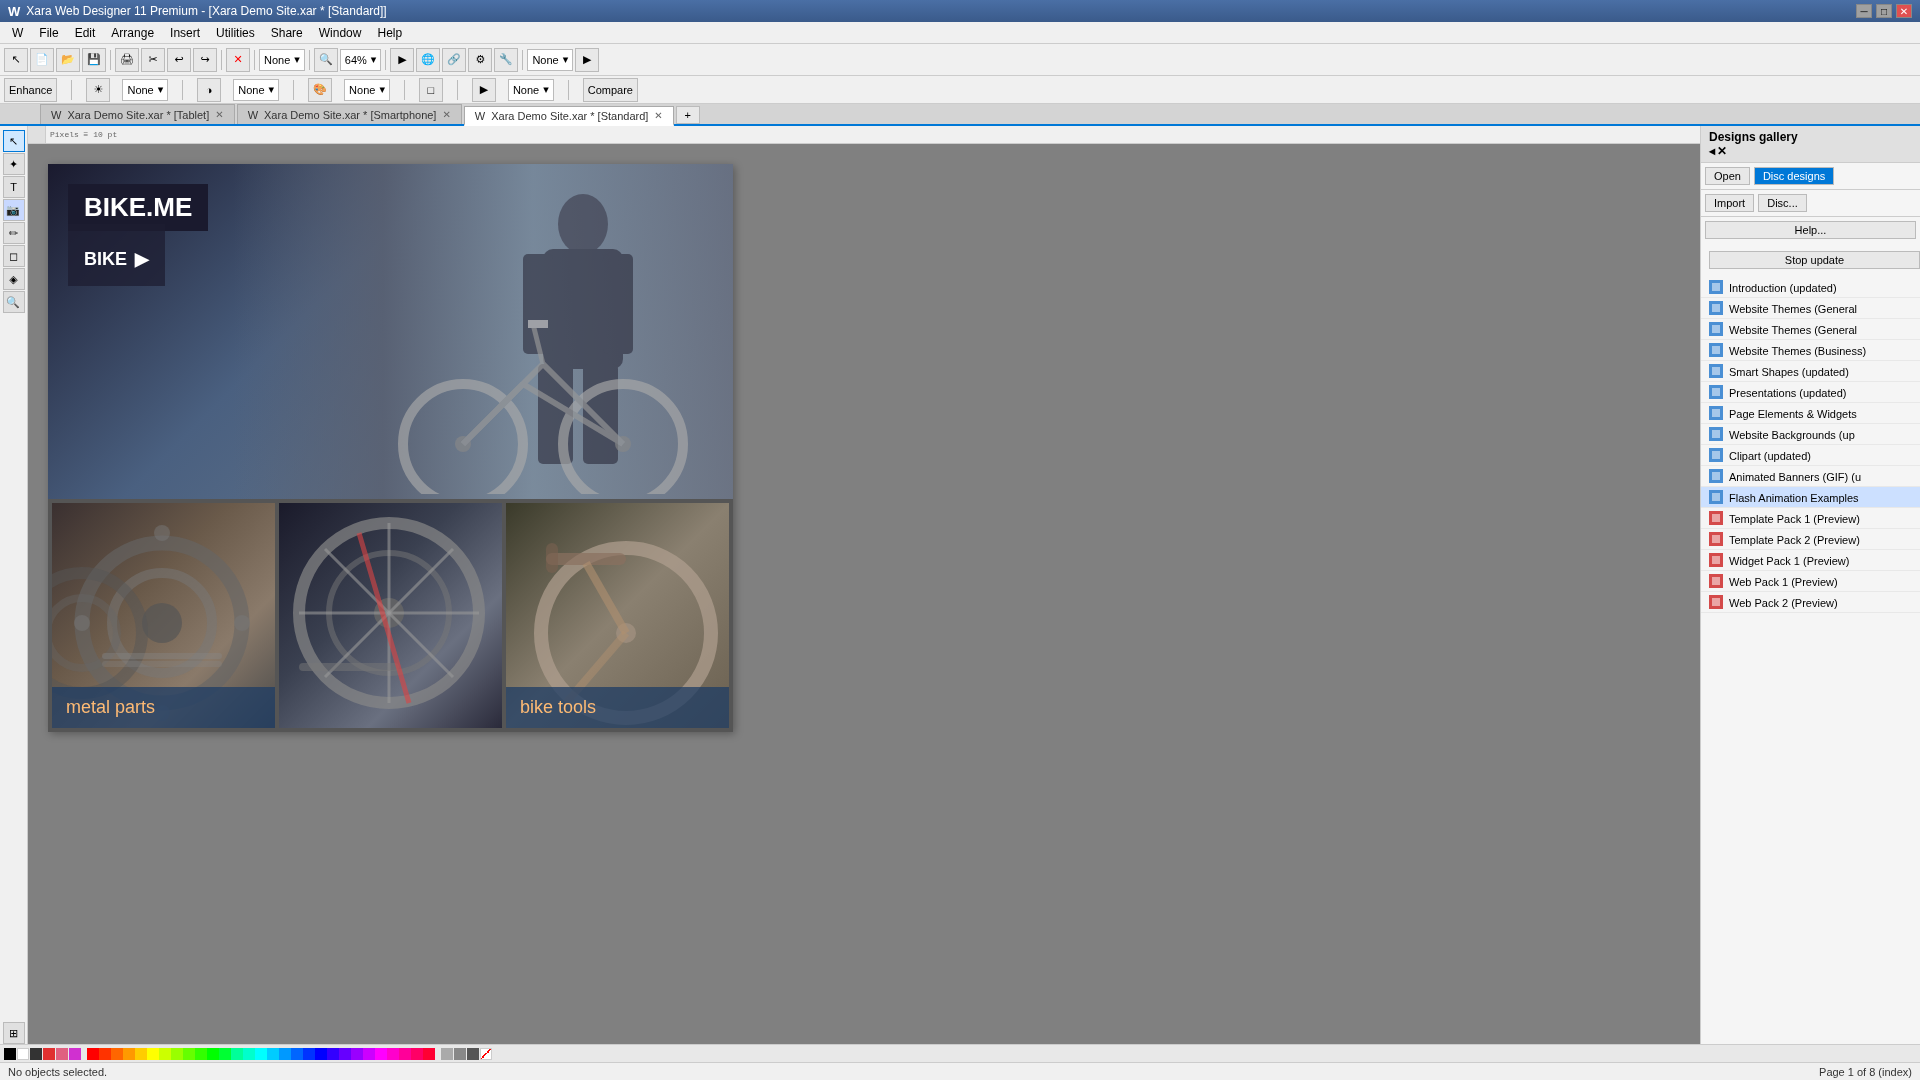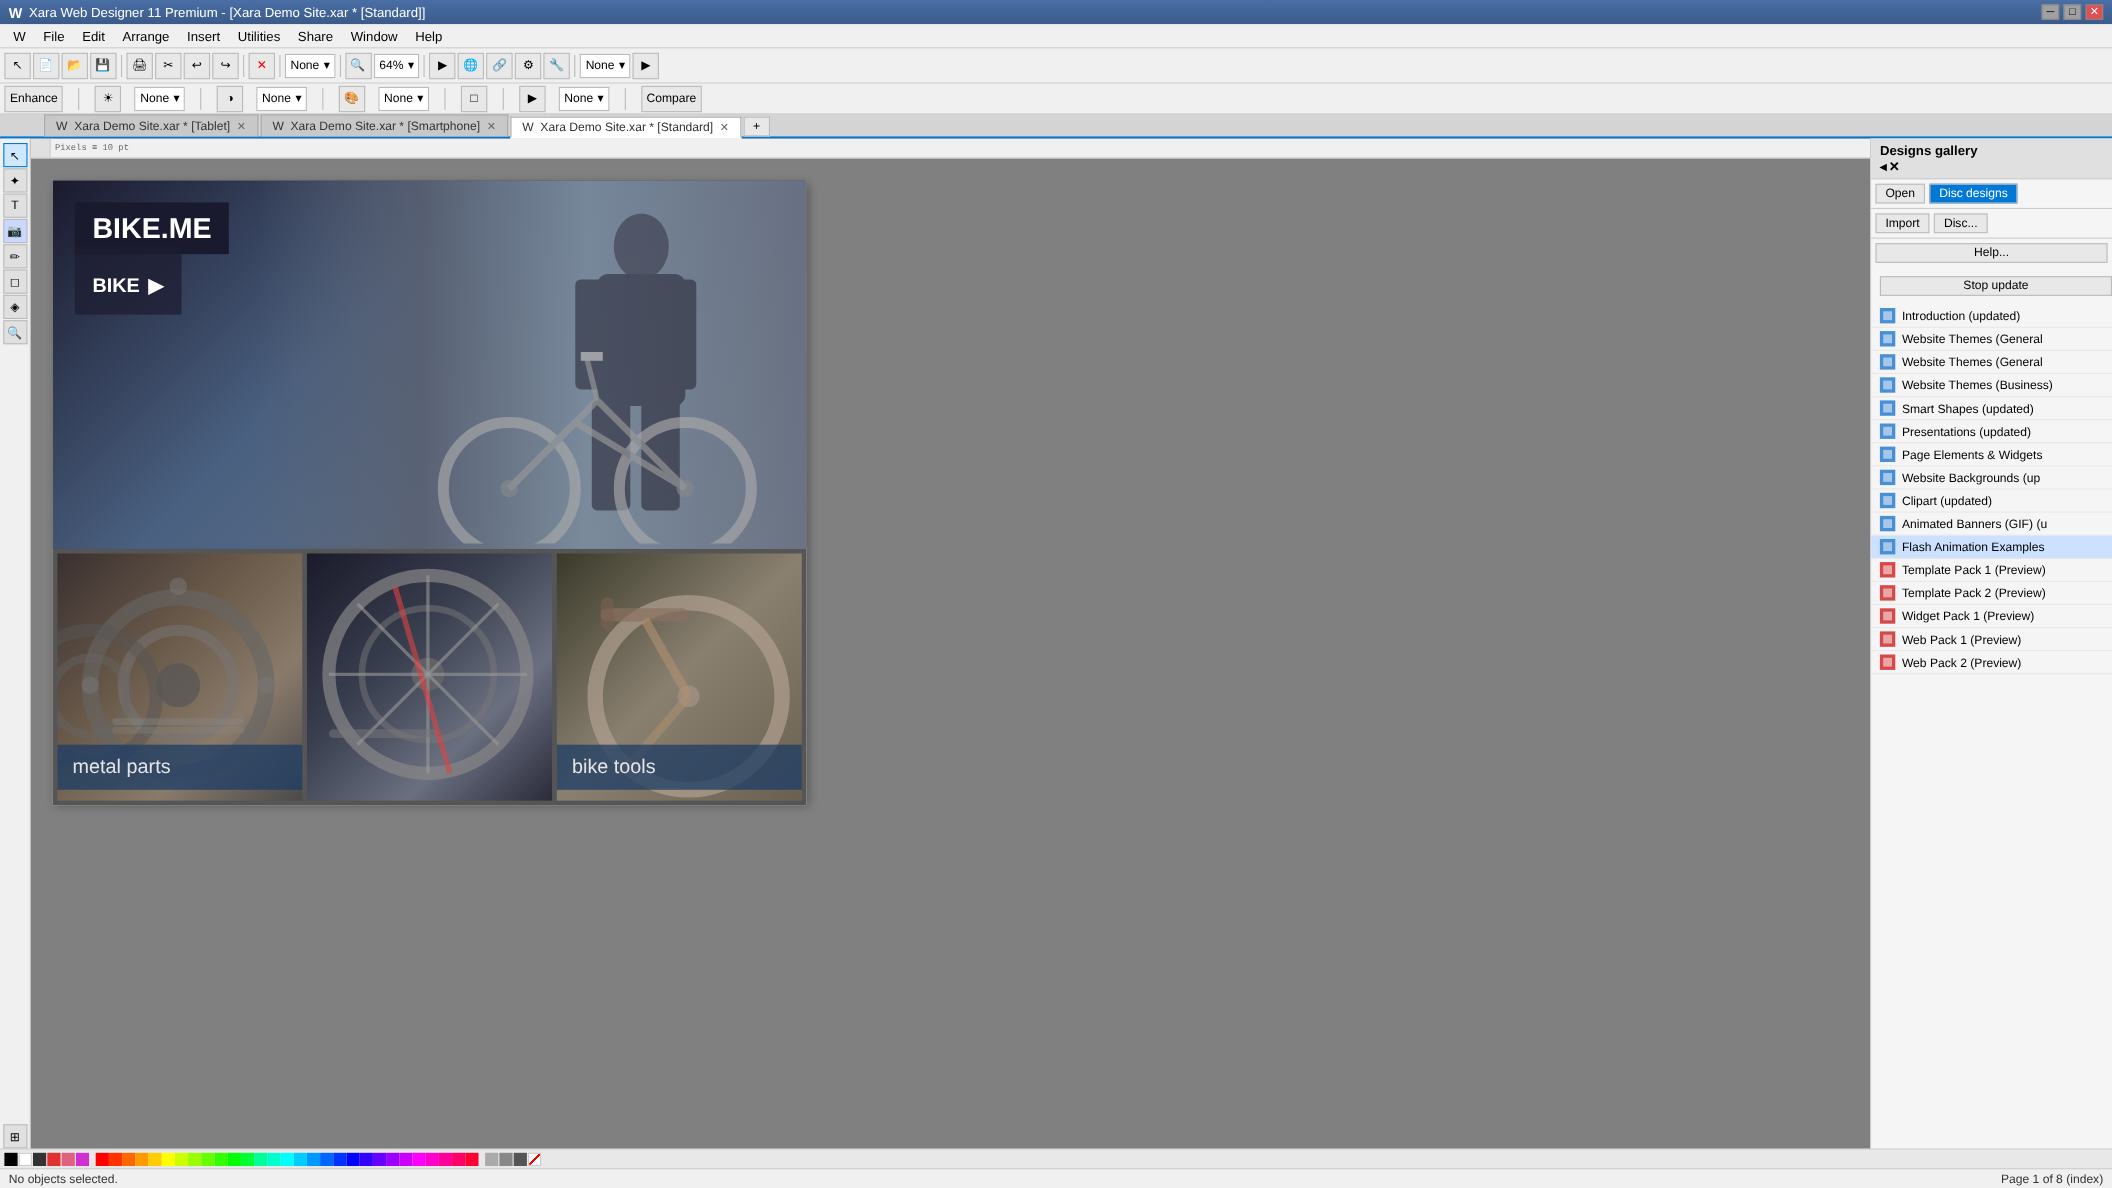--- a/index.html
+++ b/index.html
@@ -112,22 +112,22 @@
     #site-cards { display: flex; gap: 4px; padding: 4px; background: #555; }
     .site-card { flex: 1; height: 225px; position: relative; overflow: hidden; }
     .card-bg { width: 100%; height: 100%; }
     
     .gear-card { background: linear-gradient(135deg, #3a3030 0%, #6a5a4a 40%, #8a7a6a 70%, #4a4a4a 100%); }
     
     .wheel-card { background: linear-gradient(135deg, #1a1a2a 0%, #3a4050 40%, #6a7080 70%, #2a2a3a 100%); }
     
     .tools-card { background: linear-gradient(135deg, #3a3a2a 0%, #8a8070 50%, #6a6050 100%); }
     .card-label {
-      position: absolute; bottom: 10px; left: 0; right: 0;
-      background: rgba(30,60,100,0.75); color: #e5e5e5;
+      position: absolute; bottom: 0; left: 0; right: 0;
+      background: rgba(30,60,100,0.75); color: #fdba74;
       padding: 10px 14px; font-size: 18px;
     }
 
     
     #status-bar {
       width: 100%; height: 18px; background: #f0f0f0; border-top: 1px solid #ccc;
       display: flex; align-items: center; padding: 0 8px; font-size: 11px; color: #333;
       gap: 16px;
     }
     #color-bar {

